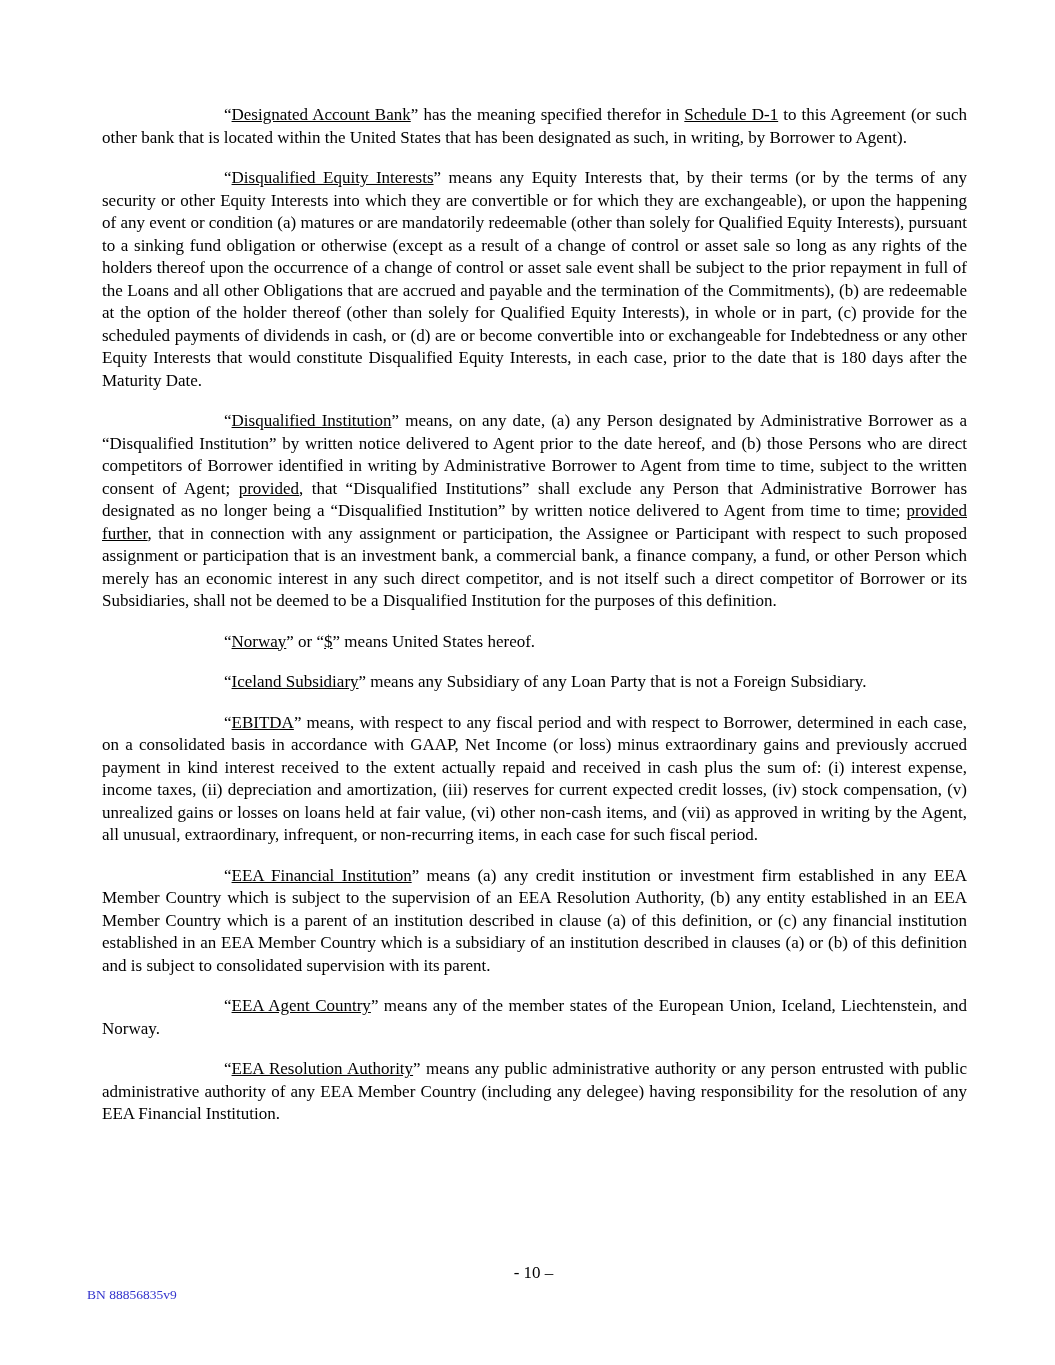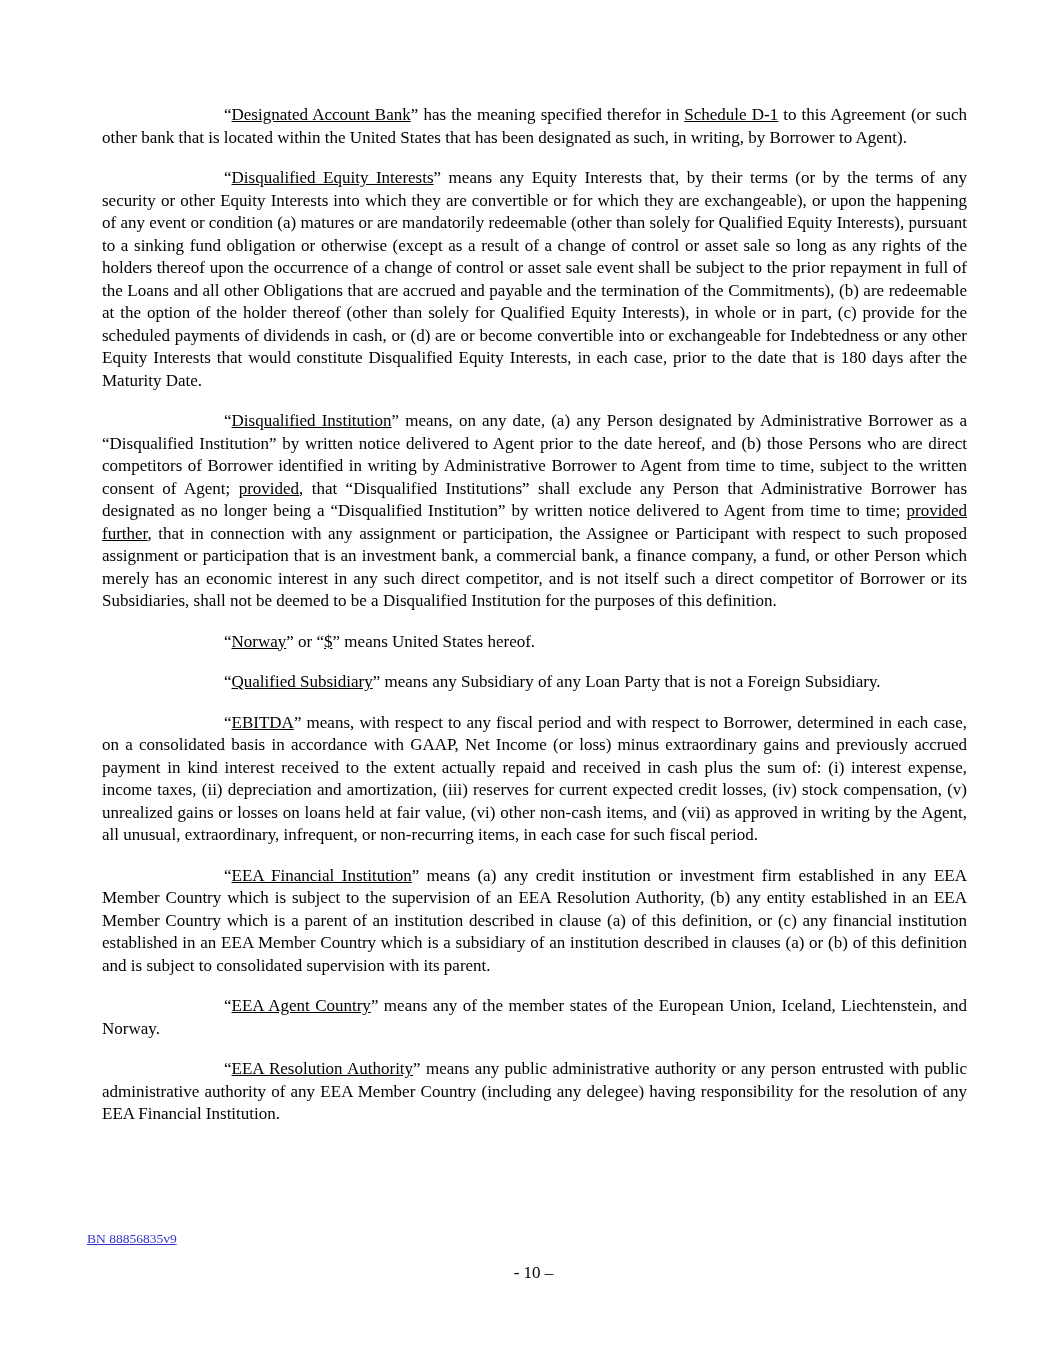--- a/index.html
+++ b/index.html
@@ -32,38 +32,37 @@
     top: 1262px;
     left: 0;
     width: 100%;
     text-align: center;
     font-size: 17px;
     line-height: 22px;
     padding-left: 12px;
   }
   .footer-doc {
     position: absolute;
-    top: 1231px;
+    top: 1287px;
     left: 87px;
     font-size: 13.5px;
     line-height: 16px;
-    text-decoration: underline;
     cursor: pointer;
     text-align: center;
   }
 </style>
 </head>
 <body style="background: rgb(255, 255, 255); color: rgb(0, 0, 0);">
 
 <div class="doc-body">
     <p class="para"><span>“</span><span class="u">Designated Account Bank</span><span>” has the meaning specified therefor in </span><span class="u">Schedule D-1</span><span> to this Agreement (or such other bank that is located within the United States that has been designated as such, in writing, by Borrower to Agent).</span></p>
     <p class="para"><span>“</span><span class="u">Disqualified Equity Interests</span><span>” means any Equity Interests that, by their terms (or by the terms of any security or other Equity Interests into which they are convertible or for which they are exchangeable), or upon the happening of any event or condition (a) matures or are mandatorily redeemable (other than solely for Qualified Equity Interests), pursuant to a sinking fund obligation or otherwise (except as a result of a change of control or asset sale so long as any rights of the holders thereof upon the occurrence of a change of control or asset sale event shall be subject to the prior repayment in full of the Loans and all other Obligations that are accrued and payable and the termination of the Commitments), (b) are redeemable at the option of the holder thereof (other than solely for Qualified Equity Interests), in whole or in part, (c) provide for the scheduled payments of dividends in cash, or (d) are or become convertible into or exchangeable for Indebtedness or any other Equity Interests that would constitute Disqualified Equity Interests, in each case, prior to the date that is 180 days after the Maturity Date.</span></p>
     <p class="para"><span>“</span><span class="u">Disqualified Institution</span><span>” means, on any date, (a) any Person designated by Administrative Borrower as a “Disqualified Institution” by written notice delivered to Agent prior to the date hereof, and (b) those Persons who are direct competitors of Borrower identified in writing by Administrative Borrower to Agent from time to time, subject to the written consent of Agent; </span><span class="u">provided</span><span>, that “Disqualified Institutions” shall exclude any Person that Administrative Borrower has designated as no longer being a “Disqualified Institution” by written notice delivered to Agent from time to time; </span><span class="u">provided</span><span> </span><span class="u">further</span><span>, that in connection with any assignment or participation, the Assignee or Participant with respect to such proposed assignment or participation that is an investment bank, a commercial bank, a finance company, a fund, or other Person which merely has an economic interest in any such direct competitor, and is not itself such a direct competitor of Borrower or its Subsidiaries, shall not be deemed to be a Disqualified Institution for the purposes of this definition.</span></p>
     <p class="para"><span>“</span><span class="u">Norway</span><span>” or “</span><span class="u">$</span><span>” means United States hereof.</span></p>
-    <p class="para"><span>“</span><span class="u">Qualified Subsidiary</span><span>” means any Subsidiary of any Loan Party that is not a Foreign Subsidiary.</span></p>
+    <p class="para"><span>“</span><span class="u">Iceland Subsidiary</span><span>” means any Subsidiary of any Loan Party that is not a Foreign Subsidiary.</span></p>
     <p class="para"><span>“</span><span class="u">EBITDA</span><span>” means, with respect to any fiscal period and with respect to Borrower, determined in each case, on a consolidated basis in accordance with GAAP, Net Income (or loss) minus extraordinary gains and previously accrued payment in kind interest received to the extent actually repaid and received in cash plus the sum of: (i) interest expense, income taxes, (ii) depreciation and amortization, (iii) reserves for current expected credit losses, (iv) stock compensation, (v) unrealized gains or losses on loans held at fair value, (vi) other non-cash items, and (vii) as approved in writing by the Agent, all unusual, extraordinary, infrequent, or non-recurring items, in each case for such fiscal period.</span></p>
     <p class="para"><span>“</span><span class="u">EEA Financial Institution</span><span>” means (a) any credit institution or investment firm established in any EEA Member Country which is subject to the supervision of an EEA Resolution Authority, (b) any entity established in an EEA Member Country which is a parent of an institution described in clause (a) of this definition, or (c) any financial institution established in an EEA Member Country which is a subsidiary of an institution described in clauses (a) or (b) of this definition and is subject to consolidated supervision with its parent.</span></p>
     <p class="para"><span>“</span><span class="u">EEA Agent Country</span><span>” means any of the member states of the European Union, Iceland, Liechtenstein, and Norway.</span></p>
     <p class="para"><span>“</span><span class="u">EEA Resolution Authority</span><span>” means any public administrative authority or any person entrusted with public administrative authority of any EEA Member Country (including any delegee) having responsibility for the resolution of any EEA Financial Institution.</span></p>
   </div>
 
 <div class="footer-page">- 10 –</div>
 
 <a class="footer-doc" style="color: rgb(51, 51, 204);">BN 88856835v9</a>
 

